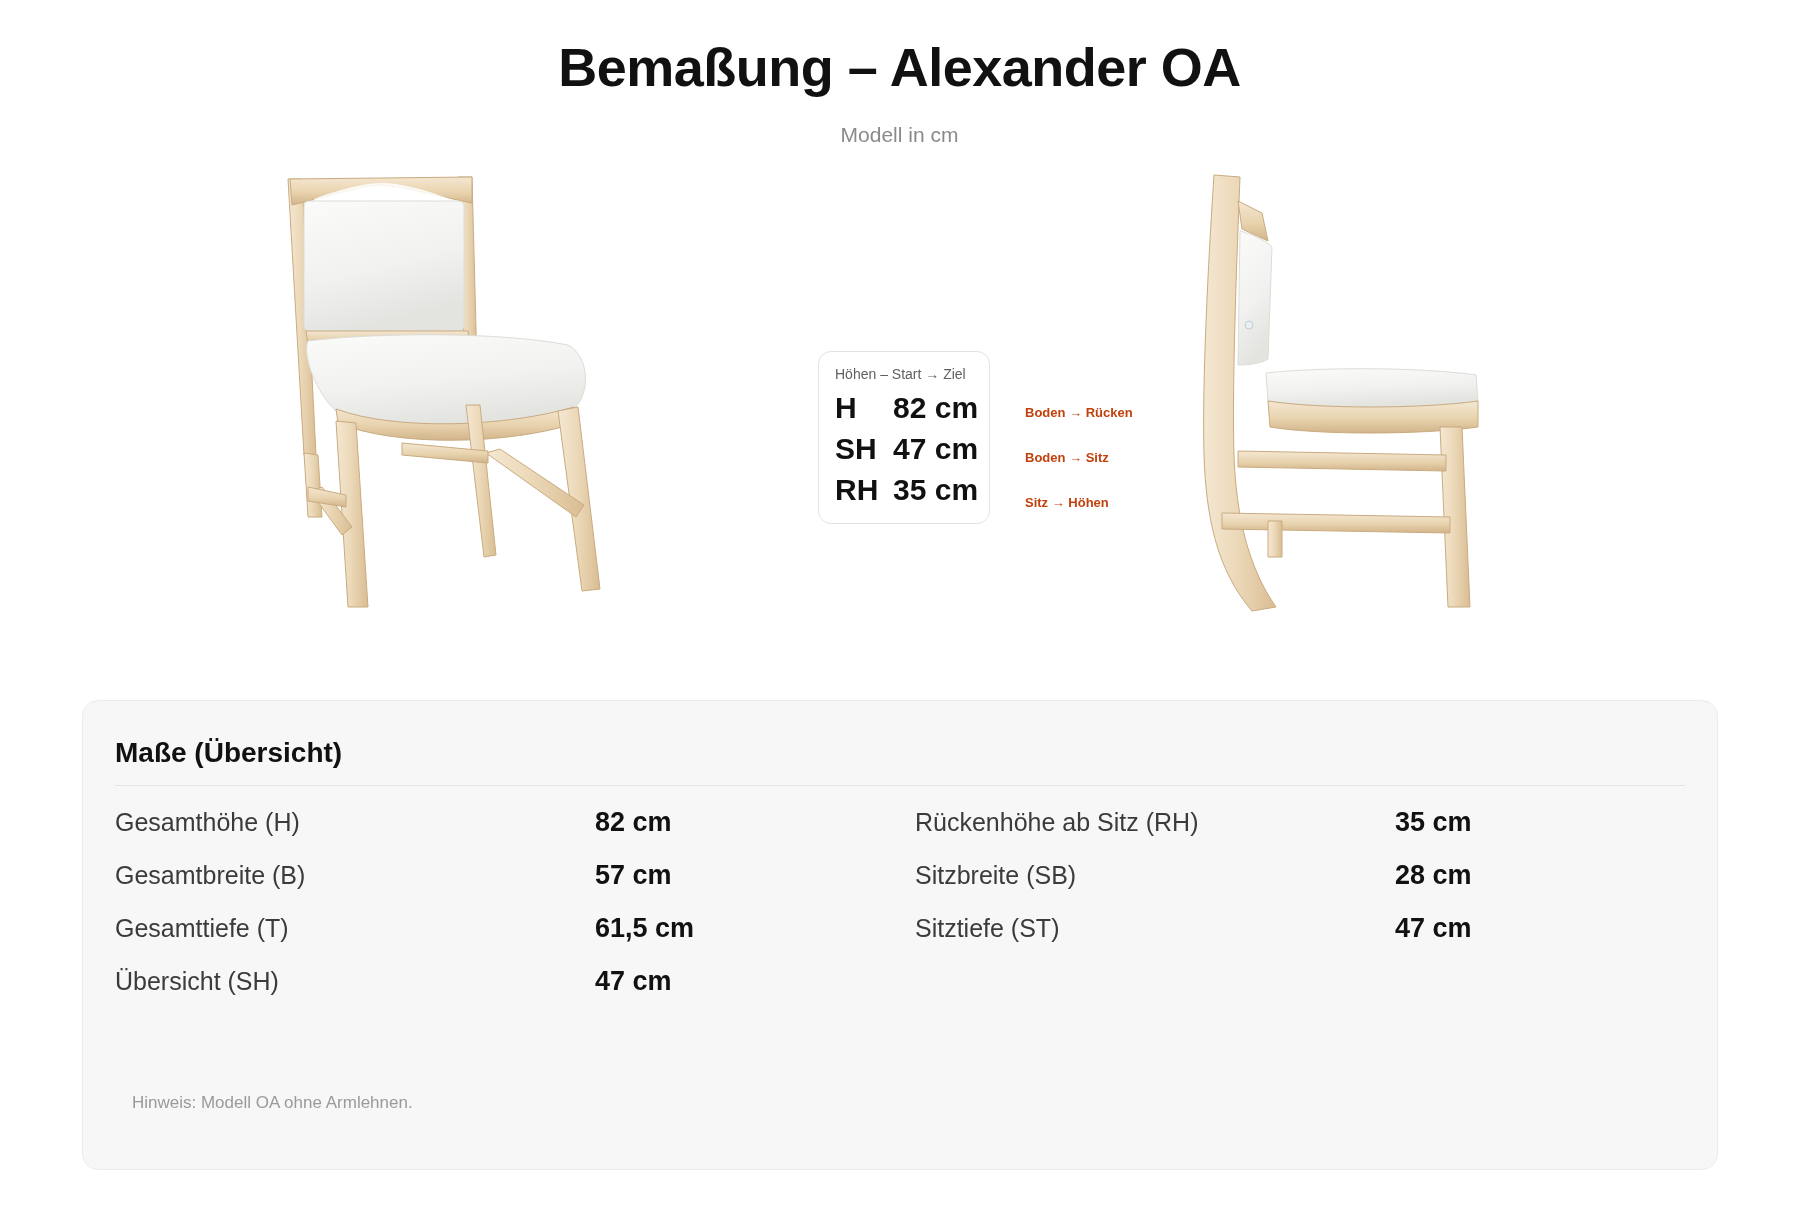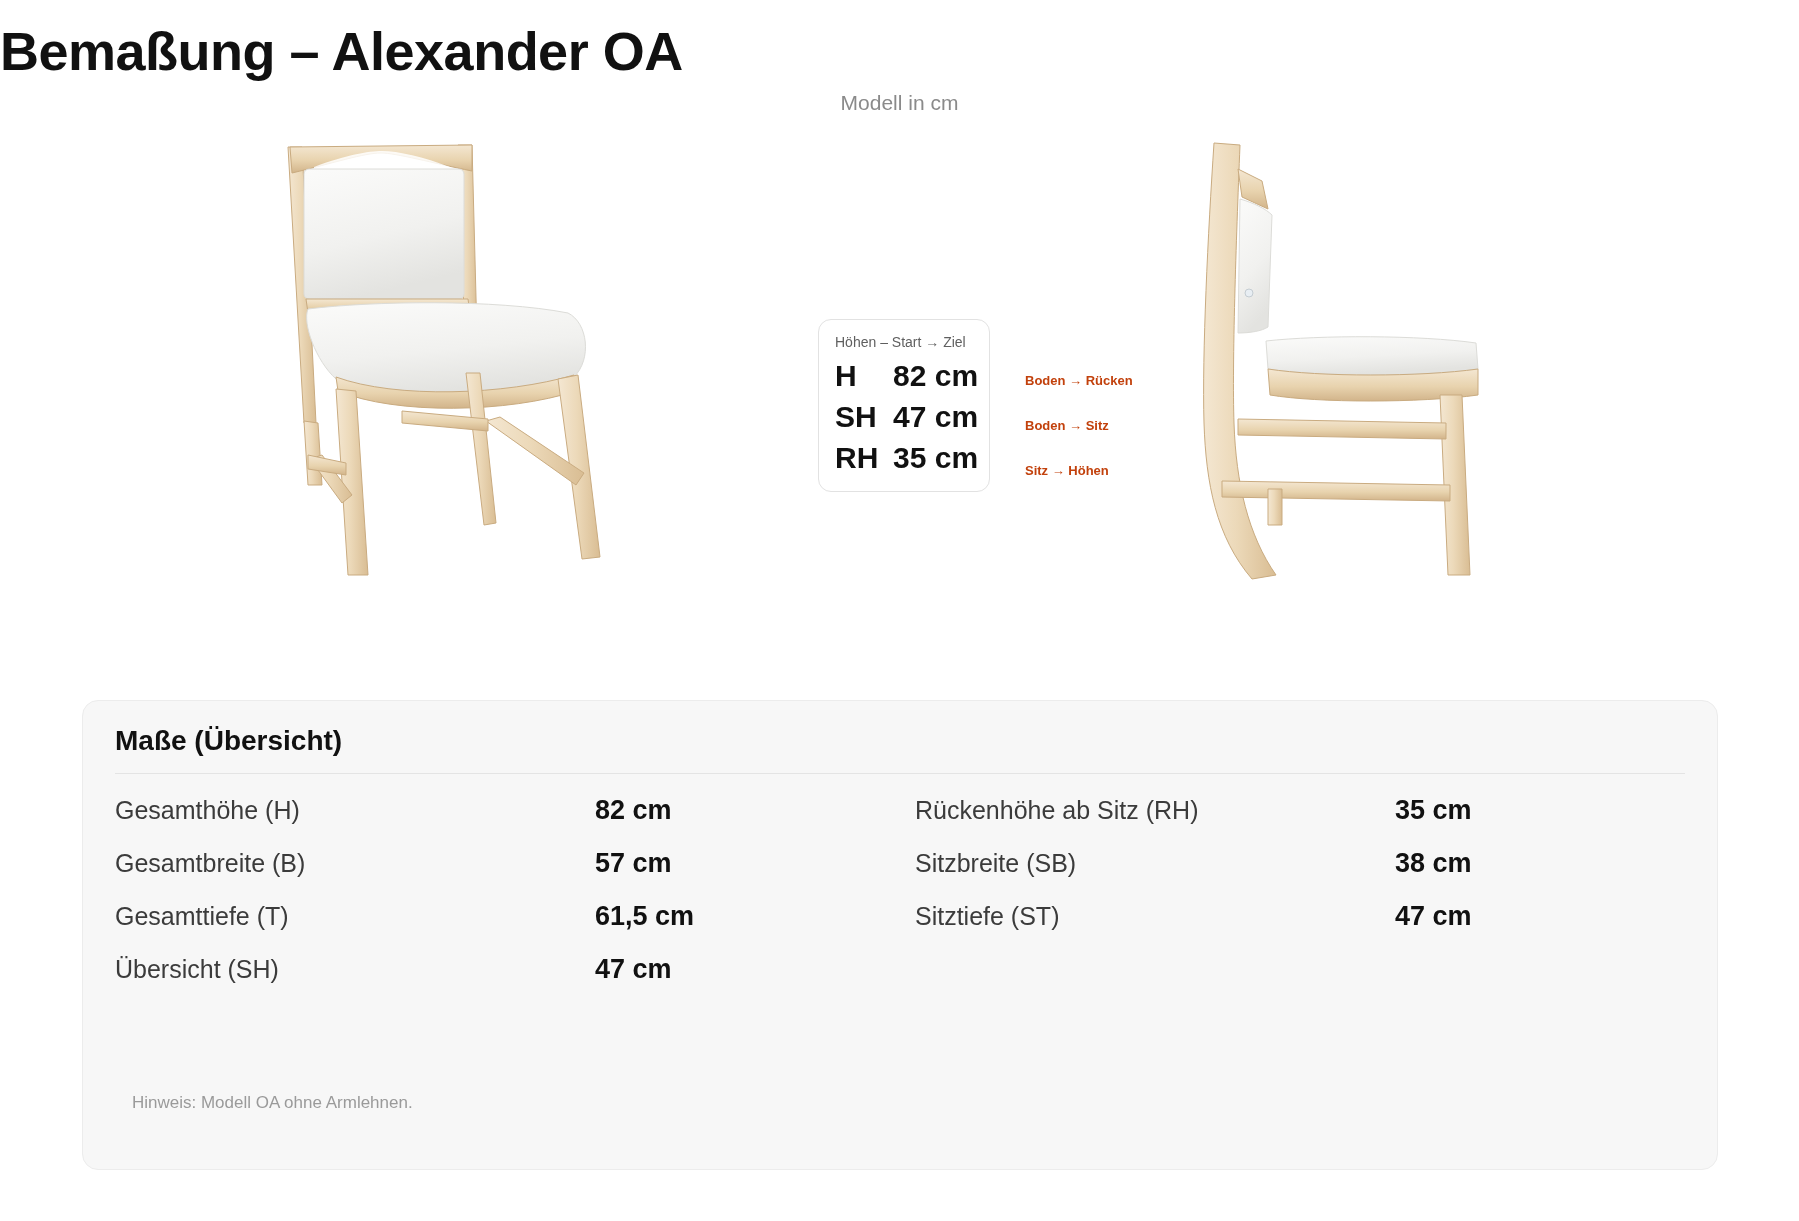--- a/index.html
+++ b/index.html
@@ -11,25 +11,26 @@
     width: 1799px;
     height: 1221px;
     font-family: "Liberation Sans", sans-serif;
     color: #1c1c1c;
     position: relative;
     overflow: hidden;
   }
 
   
   .page-title {
+    text-align: center;
     font-size: 54px;
     font-weight: 700;
     letter-spacing: -0.5px;
     color: #111111;
-    margin: 0;
+    margin: 16px;
     padding-top: 22px;
     line-height: 1.1;
   }
   .page-subtitle {
     text-align: center;
     font-size: 21px;
     color: #8a8a8a;
     margin: 0;
     padding-top: 10px;
     font-weight: 400;
@@ -145,21 +146,21 @@
   .specs-card {
     position: absolute;
     left: 82px;
     top: 700px;
     width: 1636px;
     height: 470px;
     box-sizing: border-box;
     background: #f7f7f7;
     border: 1px solid #ececec;
     border-radius: 16px;
-    padding: 24px 32px 0 32px;
+    padding: 36px 32px 0 32px;
   }
   .specs-title {
     font-size: 28px;
     font-weight: 700;
     color: #111111;
     margin: 0 0 16px 0;
   }
   .specs-divider {
     height: 1px;
     background: #e4e4e4;
@@ -331,21 +332,21 @@
   <div class="specs-grid">
 
     <div class="spec-label">Gesamthöhe (H)</div>
     <div class="spec-value">82 cm</div>
     <div class="spec-label">Rückenhöhe ab Sitz (RH)</div>
     <div class="spec-value">35 cm</div>
 
     <div class="spec-label">Gesamtbreite (B)</div>
     <div class="spec-value">57 cm</div>
     <div class="spec-label">Sitzbreite (SB)</div>
-    <div class="spec-value">38 cm</div>
+    <div class="spec-value">28 cm</div>
 
     <div class="spec-label">Gesamttiefe (T)</div>
     <div class="spec-value">61,5 cm</div>
     <div class="spec-label">Sitztiefe (ST)</div>
     <div class="spec-value">47 cm</div>
 
     <div class="spec-label">Übersicht (SH)</div>
     <div class="spec-value">47 cm</div>
     <div class="spec-blank"></div>
     <div class="spec-blank"></div>

